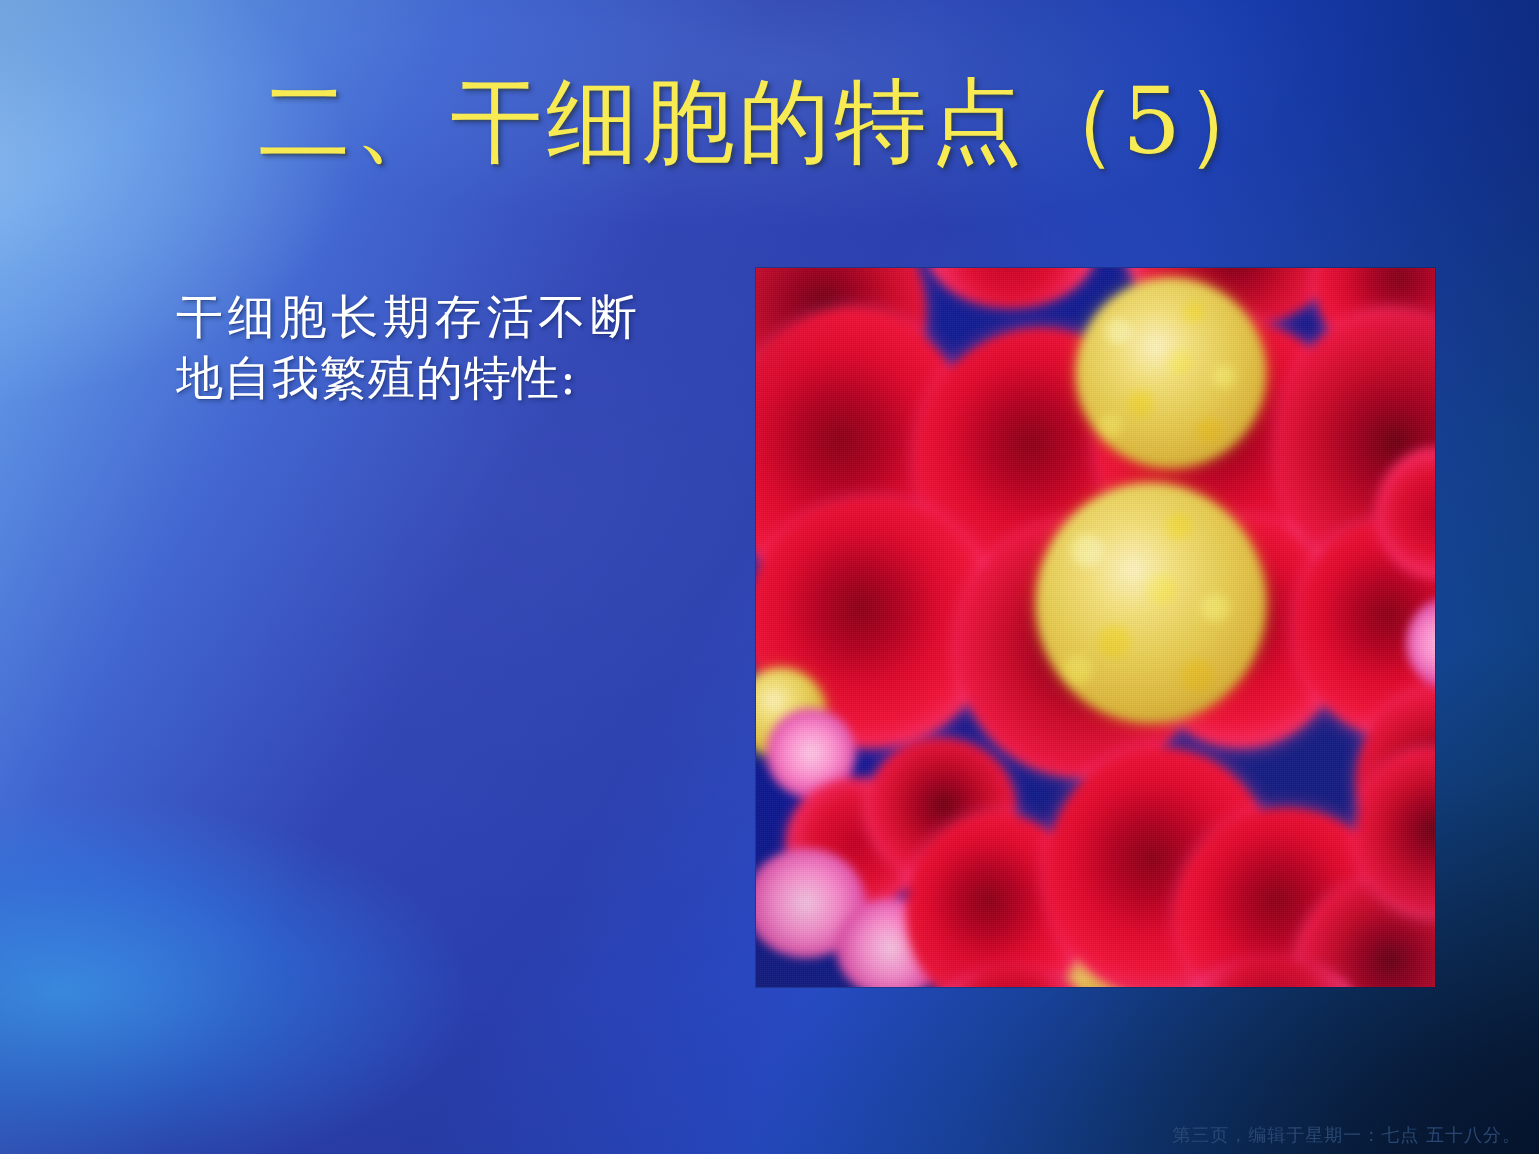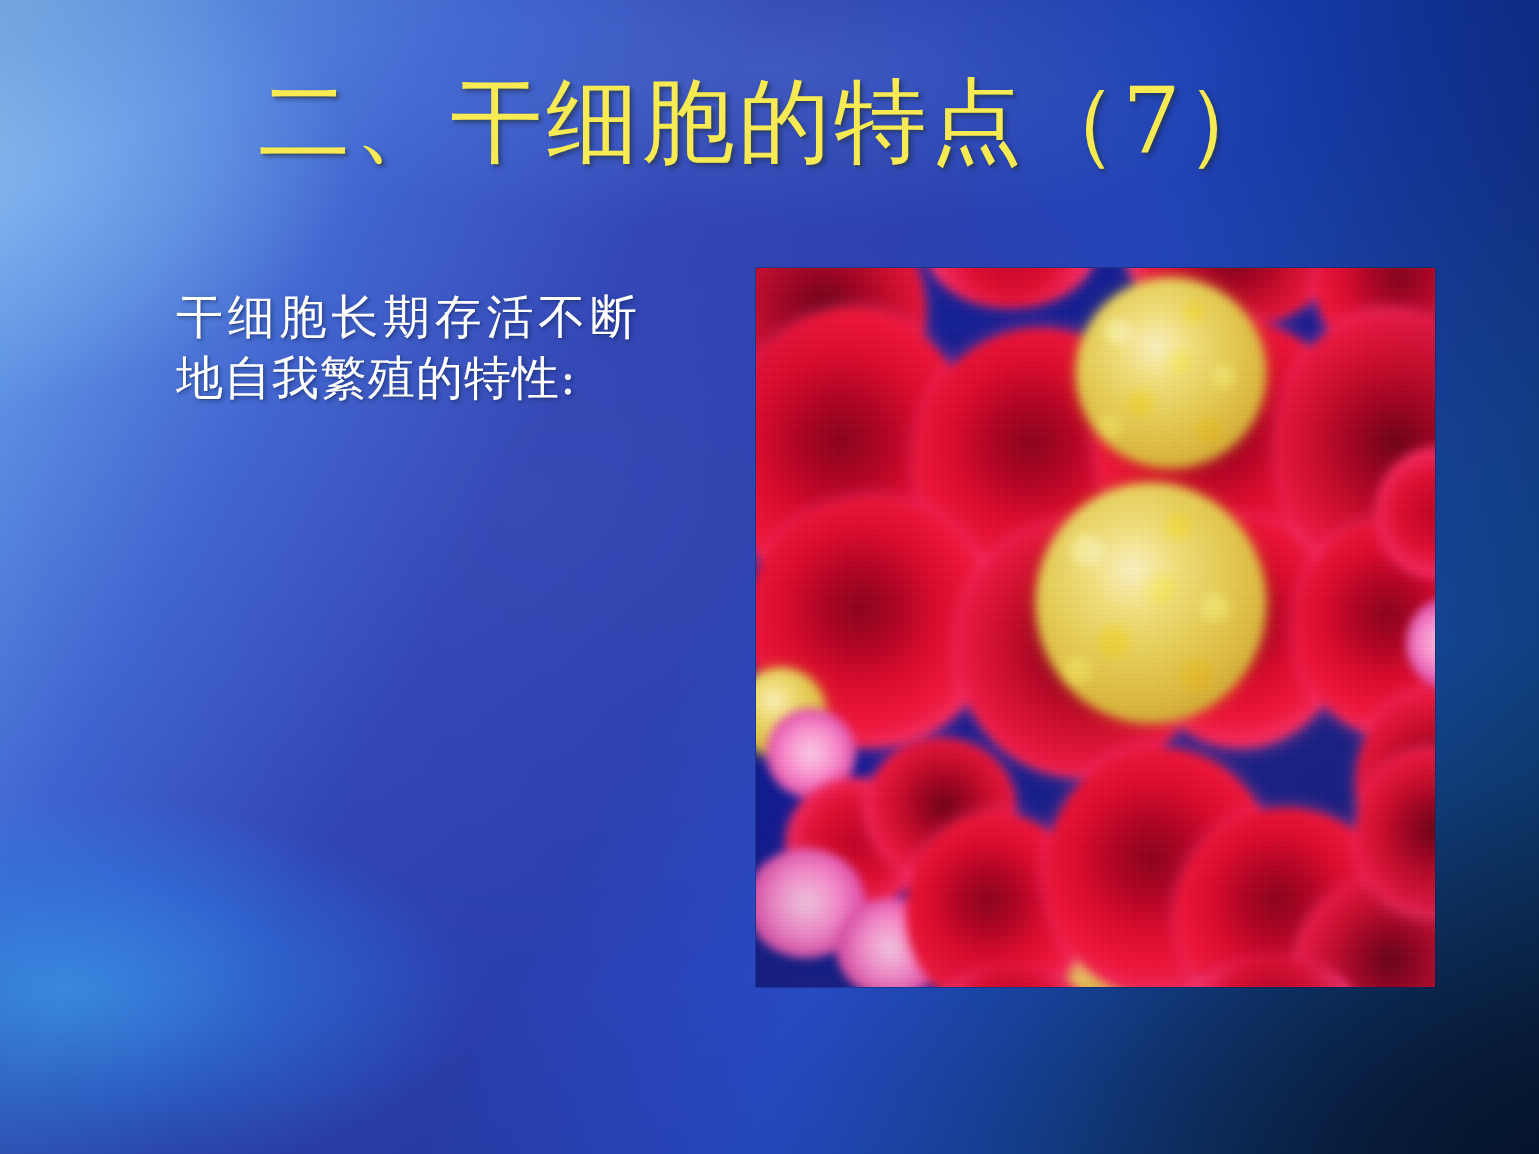--- a/index.html
+++ b/index.html
@@ -247,21 +247,21 @@
 
   <div class="bg-base"></div>
   <div class="bg-topright"></div>
   <div class="bg-leftglow"></div>
   <div class="bg-midlight"></div>
   <div class="bg-sheen"></div>
   <div class="bg-shadow-right"></div>
   <div class="bg-shadow-br"></div>
   <div class="bg-vignette"></div>
 
-  <div class="title">二、干细胞的特点（7）</div>
+  <div class="title">二、干细胞的特点（5）</div>
 
   <div class="body-text">
     <p>干细胞长期存活不断地自我繁殖的特性:</p>
   </div>
 
   <div class="photo">
     <div class="darkfield"></div>
 
     <div class="blurwrap">
       <div class="cells">
@@ -308,14 +308,15 @@
         <span class="rbc-flat" style="left:430px;  top:690px;  width:170px; height:90px;"></span>
         <span class="rbc-flat" style="left:180px;  top:700px;  width:150px; height:80px;"></span>
 
       </div>
     </div>
 
     <div class="softfocus"></div>
     <div class="grain"></div>
   </div>
 
+  <div class="footer">第三页，编辑于星期一：七点 五十八分。</div>
 
 </div>
 
 </body></html>

